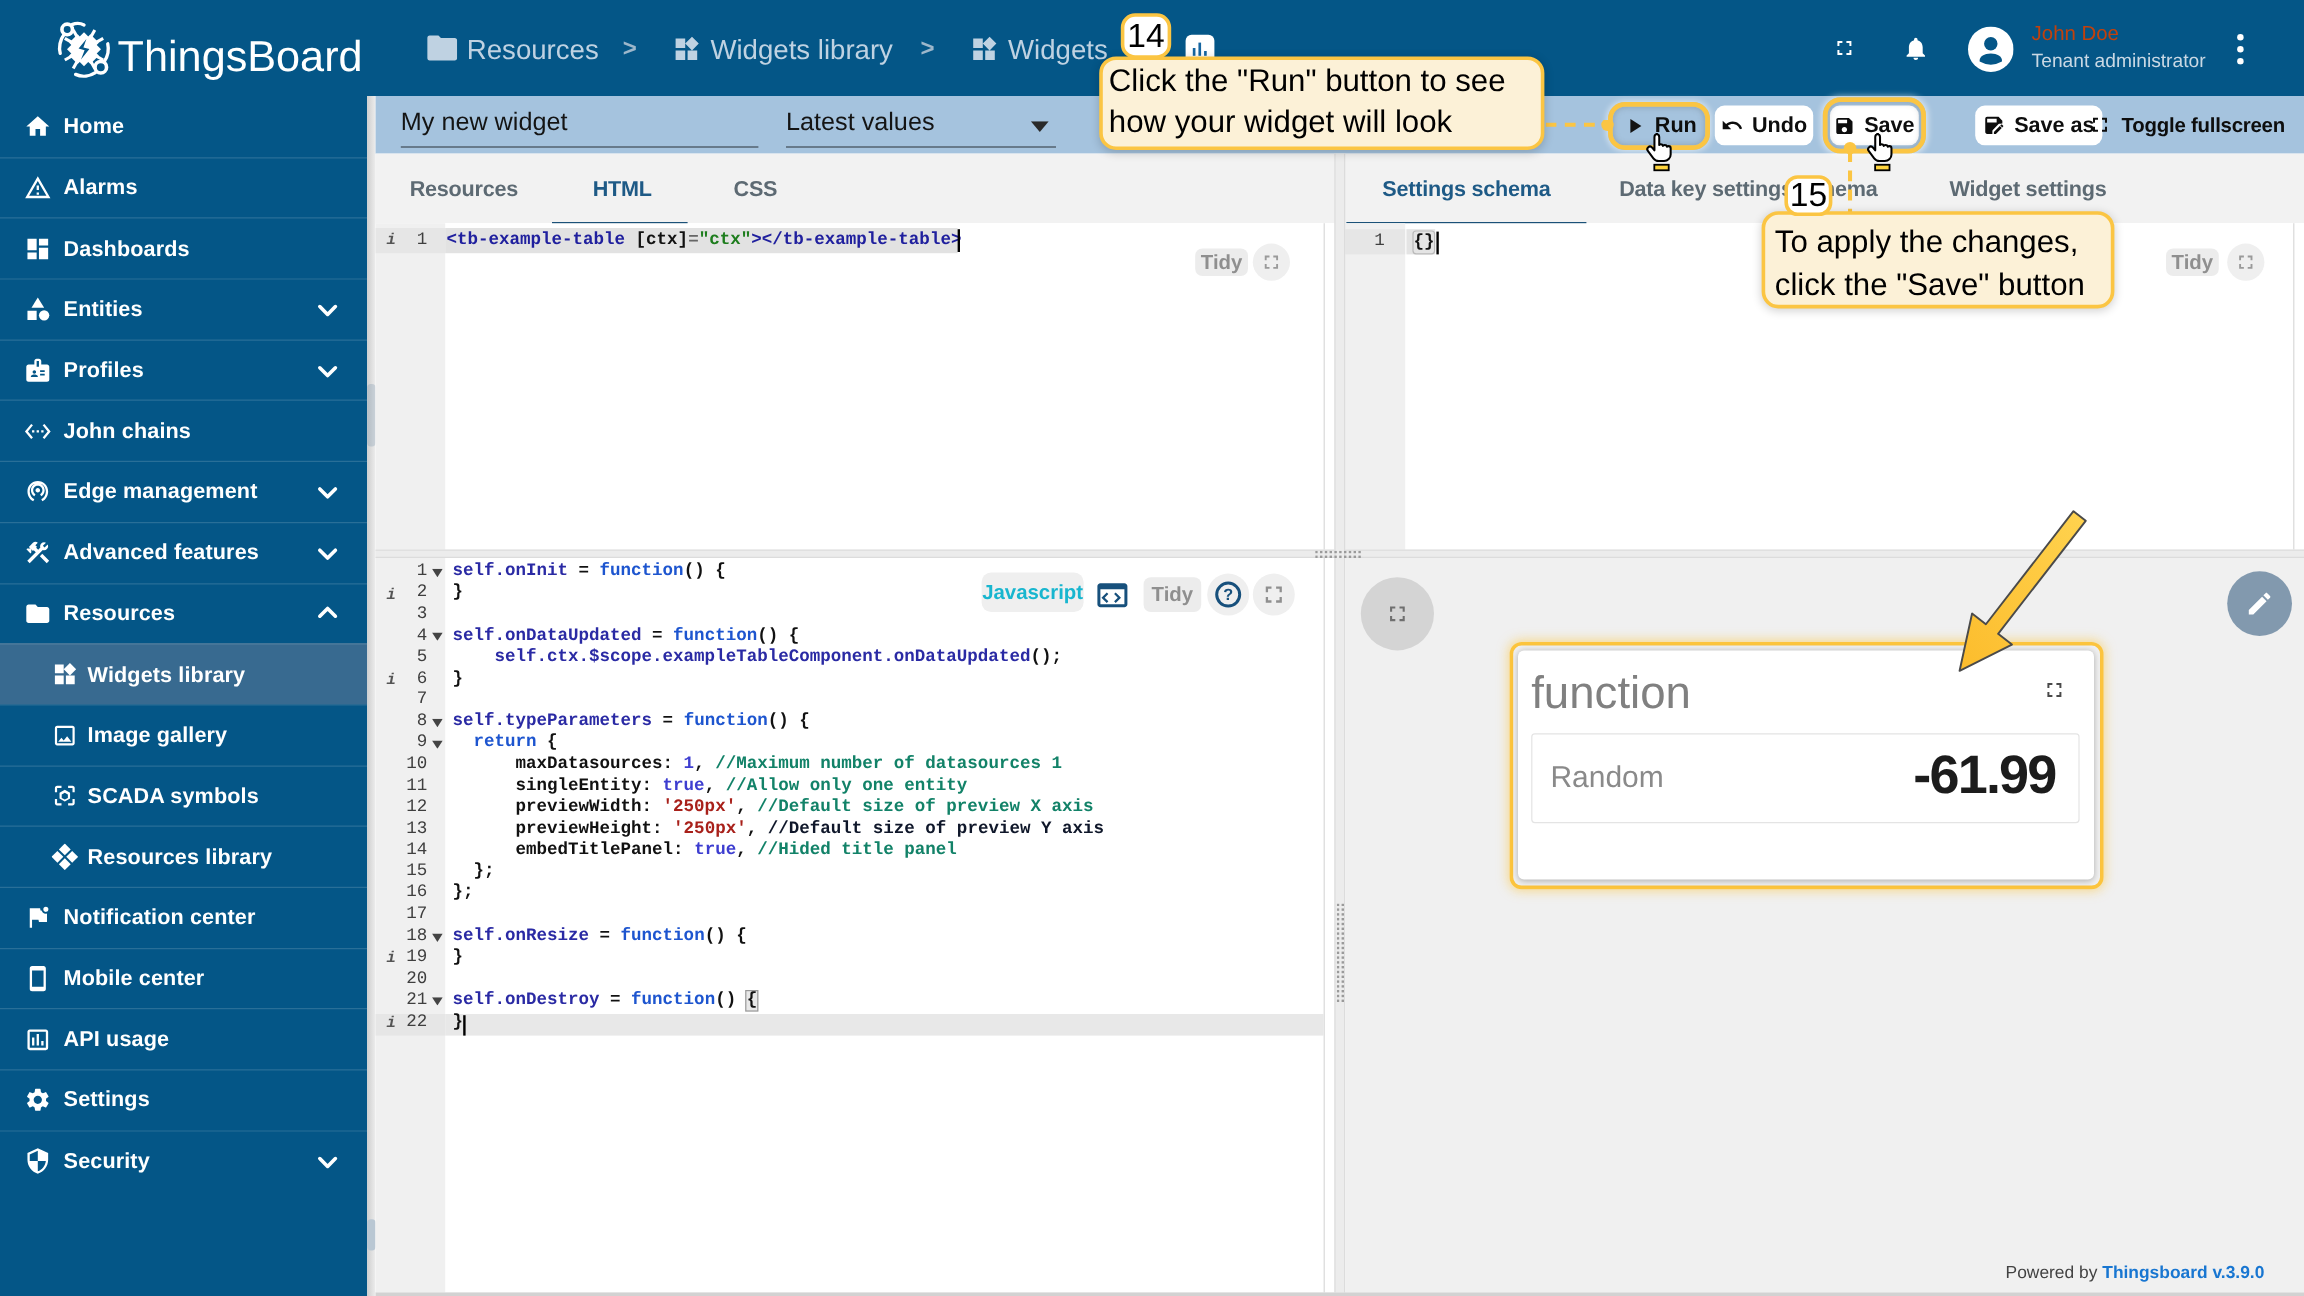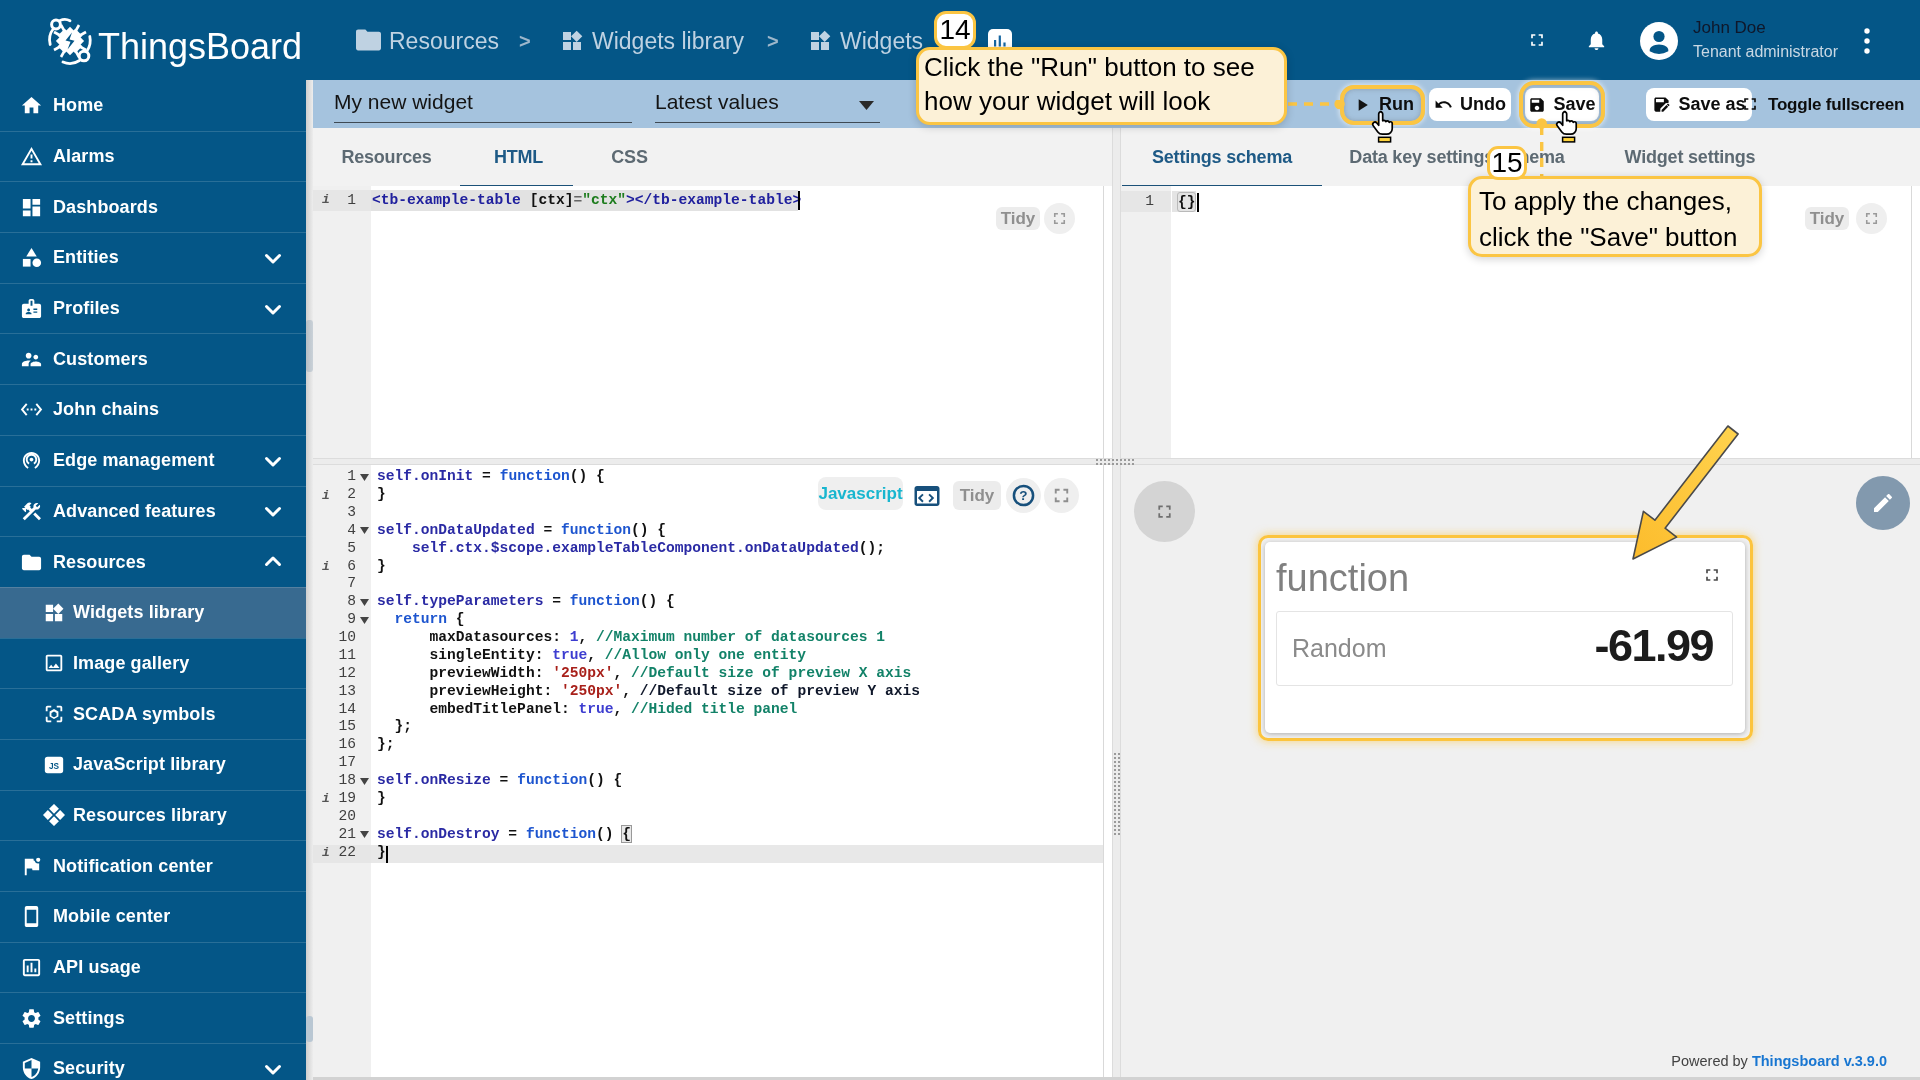--- a/index.html
+++ b/index.html
@@ -122,21 +122,21 @@
     <path d="M7 14H5v5h5v-2H7v-3zm-2-4h2V7h3V5H5v5zm12 7h-3v2h5v-5h-2v3zM14 5v2h3v3h2V5h-5z"></path>
   </svg>
 <svg class="abs" style="left:1585px;top:28px" width="23" height="25" viewBox="0 0 24 24" fill="#fff">
     <path d="M12 22c1.1 0 2-.9 2-2h-4c0 1.1.9 2 2 2zm6-6v-5c0-3.07-1.63-5.64-4.5-6.32V4c0-.83-.67-1.5-1.5-1.5s-1.5.67-1.5 1.5v.68C7.64 5.36 6 7.92 6 11v5l-2 2v1h16v-1l-2-2z"></path>
   </svg>
 <svg class="abs" style="left:1640px;top:22px" width="38" height="38" viewBox="0 0 38 38">
   <circle cx="19" cy="19" r="19" fill="#fff"></circle>
   <circle cx="19" cy="14.5" r="5.6" fill="#045687"></circle>
   <path d="M19 22.5c-5.5 0-9.3 2.8-9.3 5.6v1.2a19 19 0 0 0 18.6 0v-1.2c0-2.8-3.8-5.6-9.3-5.6z" fill="#045687"></path>
 </svg>
-<div class="abs" style="left:1693px;top:18px;color:#0f172a;font-size:17px">John Doe</div>
+<div class="abs" style="left:1693px;top:18px;color:#c2410c;font-size:17px">John Doe</div>
 <div class="abs" style="left:1693px;top:43px;color:#c9d8e4;font-size:16px">Tenant administrator</div>
 <svg class="abs" style="left:1860px;top:28px" width="14" height="26" viewBox="0 0 14 26" fill="#fff">
     <circle cx="7" cy="3" r="2.7"></circle>
     <circle cx="7" cy="13" r="2.7"></circle>
     <circle cx="7" cy="23" r="2.7"></circle>
   </svg>
 
 <div class="abs" id="sidebar">
   <div class="mi">
       <svg class="ic" viewBox="0 0 24 24" fill="#fff">
@@ -171,26 +171,20 @@
       <svg class="ic" viewBox="0 0 24 24" fill="#fff">
         <path d="M20 7h-5V4c0-1.1-.9-2-2-2h-2c-1.1 0-2 .9-2 2v3H4c-1.1 0-2 .9-2 2v11c0 1.1.9 2 2 2h16c1.1 0 2-.9 2-2V9c0-1.1-.9-2-2-2zM9 12c.83 0 1.5.67 1.5 1.5S9.83 15 9 15s-1.5-.67-1.5-1.5S8.17 12 9 12zm3 6H6v-.75c0-1 2-1.55 3-1.55s3 .55 3 1.55V18zm1-9h-2V4h2v5zm5 7.5h-4V15h4v1.5zm0-3h-4V12h4v1.5z"></path>
       </svg>
       <span class="tx">Profiles</span>
       <svg class="chev" viewBox="0 0 24 24" fill="none" stroke="#fff" stroke-width="3" stroke-linecap="round" stroke-linejoin="round">
         <path d="M5.5 9.5L12 16l6.5-6.5"></path>
       </svg>
     </div>
   <div class="mi">
       <svg class="ic" viewBox="0 0 24 24" fill="#fff">
-        <path d="M16.5 12c1.38 0 2.49-1.12 2.49-2.5S17.88 7 16.5 7 14 8.12 14 9.5s1.12 2.5 2.5 2.5zM9 11c1.66 0 2.99-1.34 2.99-3S10.66 5 9 5 6 6.34 6 8s1.34 3 3 3zm7.5 3c-1.83 0-5.5.92-5.5 2.75V19h11v-2.25c0-1.83-3.67-2.75-5.5-2.75zM9 13c-2.33 0-7 1.17-7 3.5V19h7v-2.25c0-.85.33-2.34 2.37-3.47C10.5 13.1 9.66 13 9 13z"></path>
-      </svg>
-      <span class="tx">Customers</span>
-    </div>
-  <div class="mi">
-      <svg class="ic" viewBox="0 0 24 24" fill="#fff">
         <path d="M7.77 6.76L6.23 5.48.82 12l5.41 6.52 1.54-1.28L3.42 12l4.35-5.24zM7 13h2v-2H7v2zm10-2h-2v2h2v-2zm-6 2h2v-2h-2v2zm6.77-7.52l-1.54 1.28L20.58 12l-4.35 5.24 1.54 1.28L23.18 12l-5.41-6.52z"></path>
       </svg>
       <span class="tx">John chains</span>
     </div>
   <div class="mi">
       <svg class="ic" viewBox="0 0 24 24" fill="#fff">
         <path d="M12 13c-1.1 0-2-.9-2-2s.9-2 2-2 2 .9 2 2-.9 2-2 2zm6-2c0-3.31-2.69-6-6-6s-6 2.69-6 6c0 2.22 1.21 4.15 3 5.19l1-1.74c-1.19-.7-2-1.97-2-3.45 0-2.21 1.79-4 4-4s4 1.79 4 4c0 1.48-.81 2.75-2 3.45l1 1.74c1.79-1.04 3-2.97 3-5.19zM12 3C7.03 3 3 7.03 3 12c0 3.7 2.01 6.92 4.99 8.65l1-1.73C6.61 17.5 5 14.94 5 12c0-3.87 3.13-7 7-7s7 3.13 7 7c0 2.94-1.61 5.5-3.99 6.92l1 1.73C19 18.92 21 15.7 21 12c0-4.97-4.03-9-9-9z"></path>
       </svg>
       <span class="tx">Edge management</span>
       <svg class="chev" viewBox="0 0 24 24" fill="none" stroke="#fff" stroke-width="3" stroke-linecap="round" stroke-linejoin="round">
@@ -225,27 +219,20 @@
       <svg class="ic" viewBox="0 0 24 24" fill="#fff">
         <path d="M21 19V5c0-1.1-.9-2-2-2H5c-1.1 0-2 .9-2 2v14c0 1.1.9 2 2 2h14c1.1 0 2-.9 2-2zM19 19H5V5h14v14zM8.9 13.98l2.1 2.53 3.1-3.99L18 17.5H6l2.9-3.52z"></path>
       </svg>
       <span class="tx">Image gallery</span>
     </div>
   <div class="mi sub">
       <svg class="ic" viewBox="0 0 24 24" fill="#fff">
         <path d="M3 5v4h2V5h4V3H5c-1.1 0-2 .9-2 2zm2 10H3v4c0 1.1.9 2 2 2h4v-2H5v-4zm14 4h-4v2h4c1.1 0 2-.9 2-2v-4h-2v4zm0-16h-4v2h4v4h2V5c0-1.1-.9-2-2-2zm-7 3.6l-4.8 2.77v5.26L12 17.4l4.8-2.77V9.37L12 6.6zm2.8 7.47L12 15.6l-2.8-1.53v-3.14L12 9.4l2.8 1.53v3.14z"></path>
       </svg>
       <span class="tx">SCADA symbols</span>
-    </div>
-  <div class="mi sub">
-      <svg class="ic" viewBox="0 0 24 24">
-        <rect x="2" y="3" width="20" height="18" rx="3" fill="#fff"></rect>
-        <text x="12" y="16.5" text-anchor="middle" font-size="9" font-weight="bold" fill="#045687" font-family="Liberation Sans">JS</text>
-      </svg>
-      <span class="tx">JavaScript library</span>
     </div>
   <div class="mi sub">
       <svg class="ic" viewBox="0 0 24 24" fill="#fff">
         <rect x="8.2" y="1.5" width="7.6" height="7.6" transform="rotate(45 12 5.3)"></rect>
         <rect x="8.2" y="14.9" width="7.6" height="7.6" transform="rotate(45 12 18.7)"></rect>
         <rect x="1.5" y="8.2" width="7.6" height="7.6" transform="rotate(45 5.3 12)"></rect>
         <rect x="14.9" y="8.2" width="7.6" height="7.6" transform="rotate(45 18.7 12)"></rect>
       </svg>
       <span class="tx">Resources library</span>
     </div>

